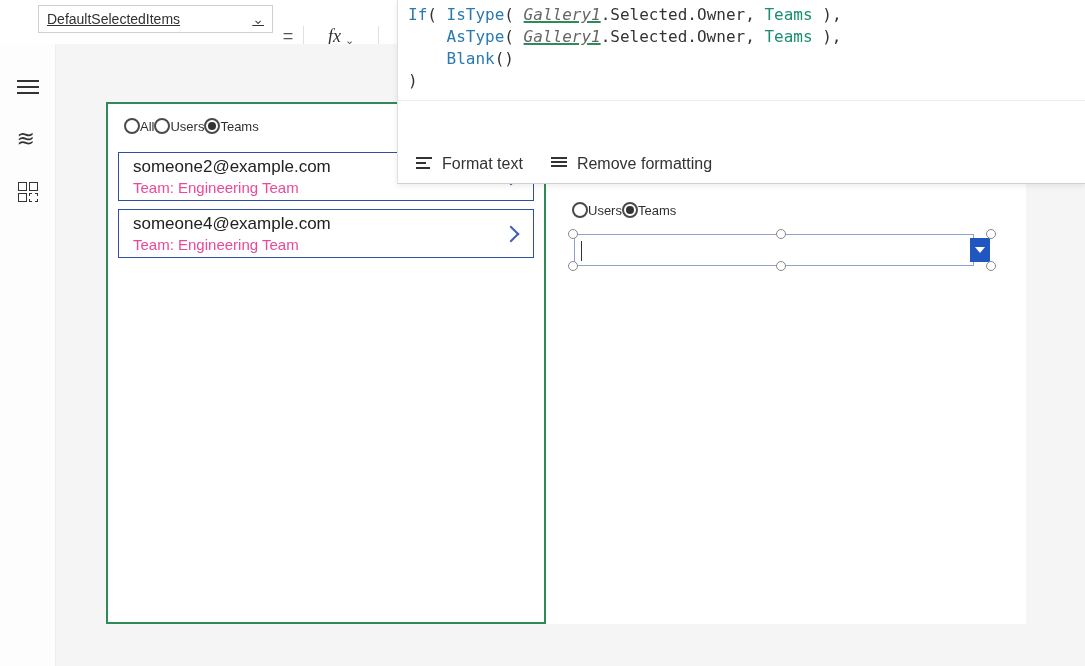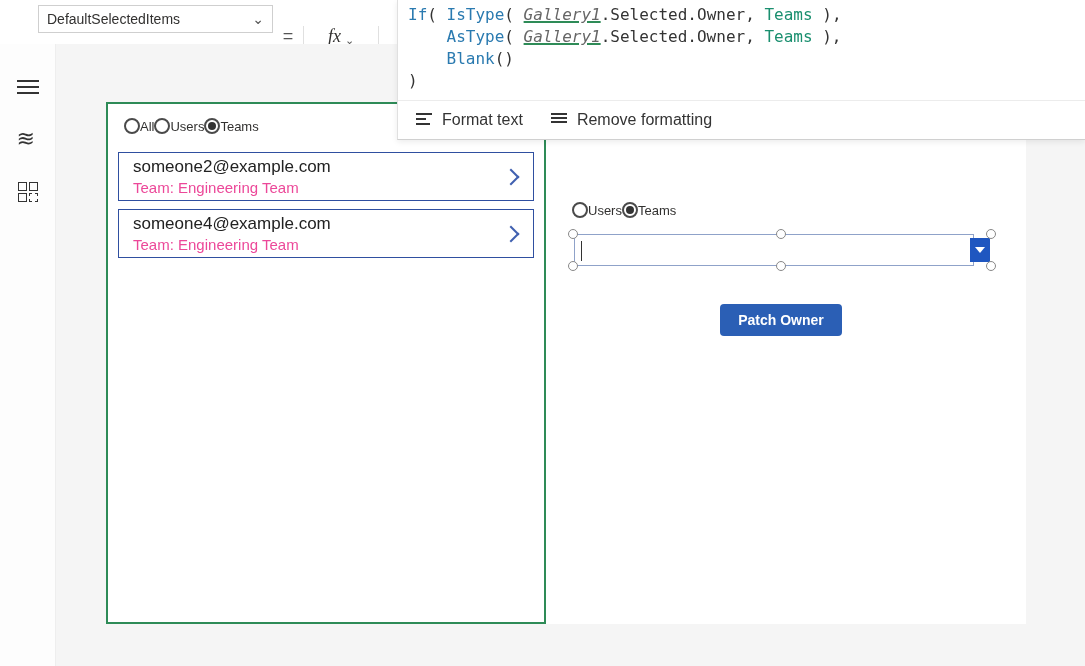--- a/index.html
+++ b/index.html
@@ -28,20 +28,21 @@
   .prop-select {
     width: 235px;
     margin: 5px 0 5px 38px;
     border: 1px solid #cfcfcf;
     background: #fff;
     display: flex;
     align-items: center;
     padding: 0 8px;
     height: 28px;
     font-size: 14px;
+    text-decoration: underline;
   }
   .prop-select .chev { margin-left: auto; color: #555; }
   .equals {
     width: 30px;
     display: flex; align-items: flex-end; justify-content: center;
     font-size: 18px; color: #555;
     padding-bottom: 6px;
   }
   .fx-cell {
     width: 76px;
@@ -84,21 +85,21 @@
   .tk-paren { color: #333; }
   .formula-toolbar {
     display: flex;
     align-items: center;
     gap: 28px;
     padding: 10px 18px;
     border-top: 1px solid #ececec;
     font-size: 16px;
     color: #333;
   }
-  .fmt-icon { display:inline-flex; align-items:center; gap:10px; cursor:pointer; }
+  .fmt-icon { display:inline-flex; align-items:center; gap:10px; cursor:pointer;margin-top:44px; }
   .icon-lines, .icon-just {
     display:inline-block;
   }
   .icon-lines::before {
     content:"";
     display:inline-block;
     width:16px; height:12px;
     background:
       linear-gradient(#333,#333) 0 0/16px 2px no-repeat,
       linear-gradient(#333,#333) 0 5px/10px 2px no-repeat,
@@ -332,17 +333,16 @@
         <div class="sel-dd">
             <span class="chev-down-white"></span>
           </div>
         <span class="handle h-tl"></span>
         <span class="handle h-tm"></span>
         <span class="handle h-tr"></span>
         <span class="handle h-bl"></span>
         <span class="handle h-bm"></span>
         <span class="handle h-br"></span>
       </div>
-      <button class="patch-btn">Patch Owner</button>
     </div>
 
   </div>
 </div>
 
 </body></html>

